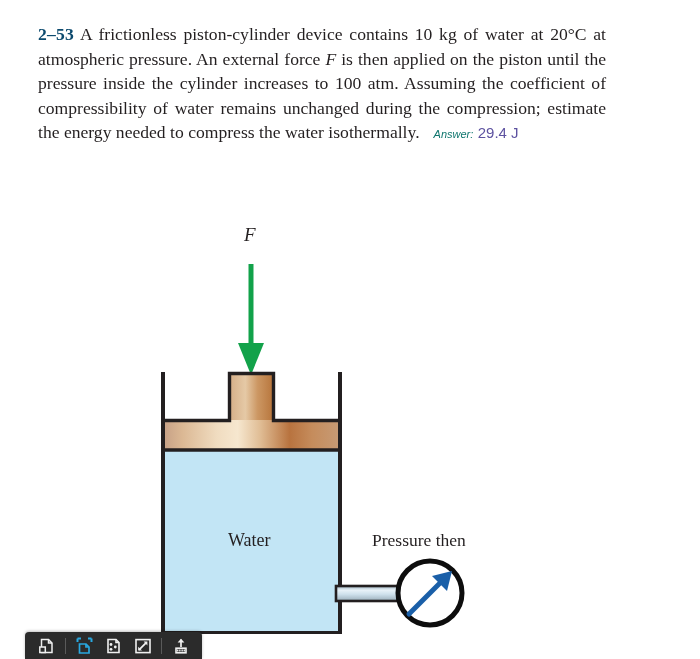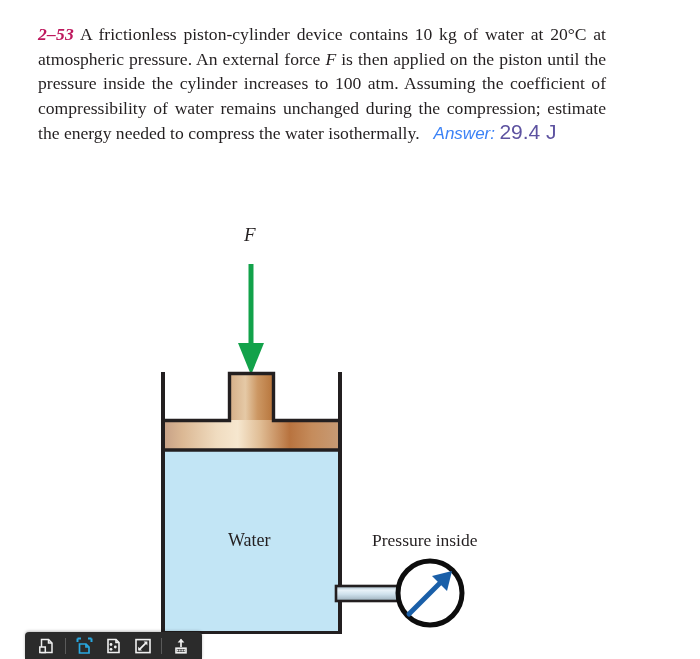--- a/index.html
+++ b/index.html
@@ -22,43 +22,42 @@
     top: 22px;
     width: 568px;
     font-family: "Liberation Serif", serif;
     font-size: 17.6px;
     line-height: 24.6px;
     color: #231f20;
     text-align: justify;
     text-justify: inter-word;
   }
   #problem-text .prob-num {
-    color: #be185d;
+    color: #0c4a6e;
     font-weight: bold;
     letter-spacing: 0.2px;
     margin-right: 6px;
-    font-style: italic;
   }
   #problem-text .ital {
     font-style: italic;
   }
   #problem-text .answer-wrap {
     white-space: nowrap;
     margin-left: 14px;
   }
   #problem-text .answer-lbl {
-    color: #3b82f6;
+    color: #0f766e;
     font-family: "Liberation Sans", sans-serif;
     font-style: italic;
-    font-size: 17px;
+    font-size: 11px;
   }
   #problem-text .answer-val {
     color: #5d52a0;
     font-family: "Liberation Sans", sans-serif;
-    font-size: 21px;
+    font-size: 15px;
   }
 
   
   #figure {
     position: absolute;
     left: 0;
     top: 212px;
     width: 700px;
     height: 447px;
   }
@@ -188,21 +187,21 @@
 
       <g>
         <line x1="409" y1="402" x2="444" y2="367" stroke="#1a5fa8" stroke-width="5" stroke-linecap="round"></line>
         <polygon points="452,359 432,364 447,379" fill="#1a5fa8"></polygon>
       </g>
     </g>
   </svg>
 
   <div class="fig-label" id="label-F">F</div>
   <div class="fig-label" id="label-water">Water</div>
-  <div class="fig-label" id="label-gauge">Pressure inside</div>
+  <div class="fig-label" id="label-gauge">Pressure then</div>
 </div>
 
 <div id="viewer-toolbar">
 
   <div class="tb-btn">
     <svg width="15" height="16" viewBox="0 0 15 16">
       <path d="M2.5 1.5 h7 l3.5 3.5 v9.5 h-10.5 z" fill="none" stroke="#f0f0f0" stroke-width="1.5"></path>
       <path d="M9.5 1.5 v3.5 h3.5" fill="none" stroke="#f0f0f0" stroke-width="1.5"></path>
       <rect x="0.8" y="9" width="5.5" height="5.5" fill="#2b2b2b" stroke="#f0f0f0" stroke-width="1.5"></rect>
     </svg>

